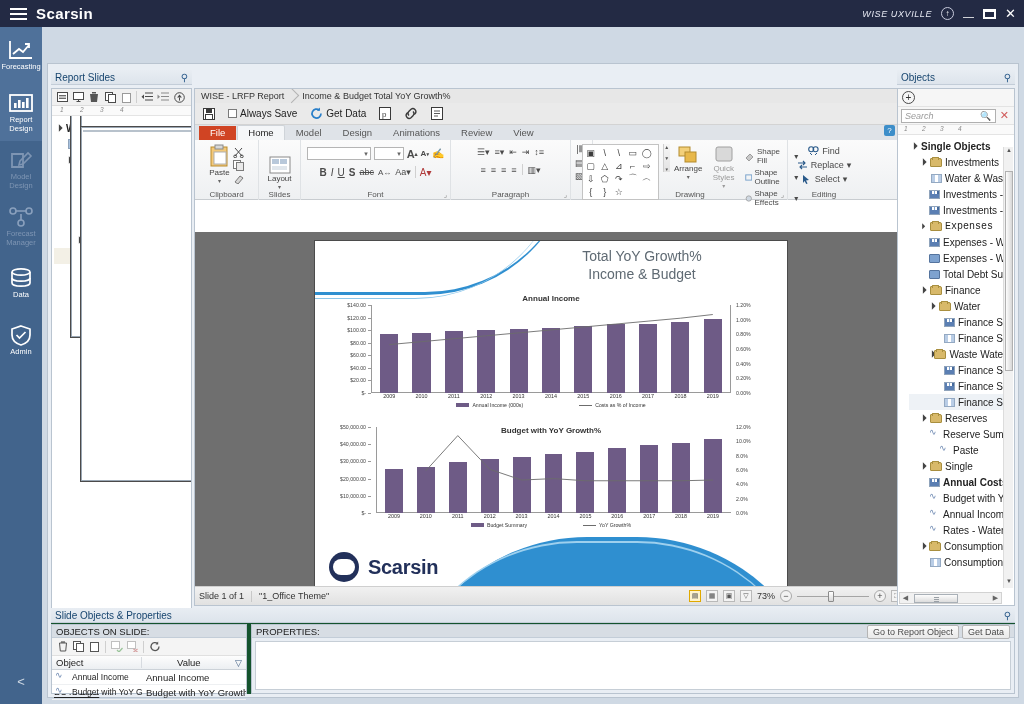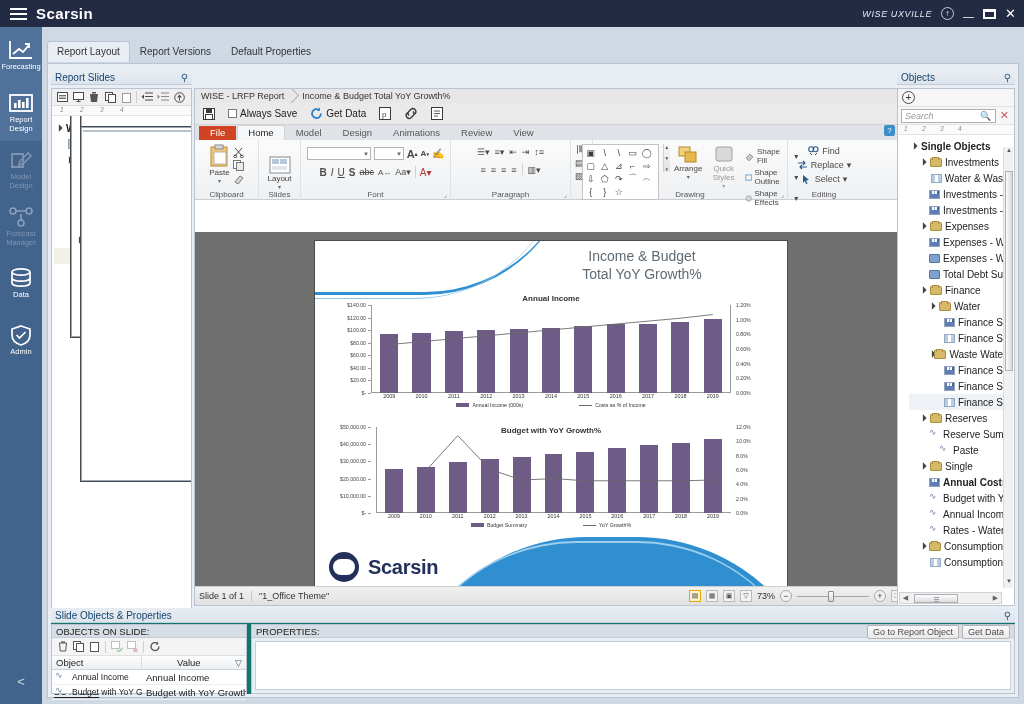--- a/index.html
+++ b/index.html
@@ -254,21 +254,21 @@
                 border:1px solid #d2d2d2; display:flex; align-items:center;}
   .objscroll-h .arw{ width:11px; text-align:center; font-size:7px; color:#666;}
   .objscroll-h .thumb2{ height:9px;width:44px;background:linear-gradient(#fdfdfd,#dcdcdc);
                         border:1px solid #a9b0b7;margin-left:3px;position:relative;}
   .objscroll-h .thumb2:after{content:"";position:absolute;left:19px;top:2px;width:5px;height:5px;
                         background:repeating-linear-gradient(#9aa0a6 0 1px,transparent 1px 2px);}
 
   
   .bottom{
     position:absolute; left:3px; right:3px; bottom:3px; height:86px;
-    background:#0f766e;
+    background:#14532d;
   }
   .bpanels{ position:absolute; left:0; right:0; top:16px; bottom:0; display:flex; gap:4px; }
   .objslide{ width:196px; background:#fff; border:1px solid #b9c4d0; }
   .props{ flex:1; background:#e9eef4; border:1px solid #b9c4d0; position:relative; }
   .bhdr{ height:13px; background:#d7dde4; border-bottom:1px solid #c3cdd8; display:flex; align-items:center;
          padding:0 4px; font-size:9.5px; color:#1a1a1a; }
   .btools{ height:18px; background:#f4f4f4; border-bottom:1px solid #e0e0e0; display:flex; align-items:center;
            gap:1px; padding:0 3px; }
   .bti{ width:15px;height:15px;display:flex;align-items:center;justify-content:center;color:#555;cursor:pointer;font-size:10px;}
   .bti.dis{ color:#bdbdbd; }
@@ -367,25 +367,20 @@
           </svg>
       </span>
       <span class="lbl">Admin</span>
     </div>
     <div class="rail-collapse">&lt;</div>
   </div>
 
   <div class="main">
 
     <div class="topbar">
-      <div class="ttabs">
-        <div class="ttab active">Report Layout</div>
-        <div class="ttab">Report Versions</div>
-        <div class="ttab">Default Properties</div>
-      </div>
     </div>
 
     <div class="workarea">
 
       <div class="ph" style="position:absolute;left:3px;top:6px;width:141px;">
         <span>Report Slides</span>
         <span class="pin">⚲</span>
       </div>
       <div class="slides-panel">
         <div class="tree-toolbar">
@@ -787,22 +782,22 @@
         </div>
 
         <div class="canvaswrap">
           <div class="slide">
             <div class="swoosh-top"></div>
             <div class="swoosh-top2"></div>
             <div class="swoosh-bot"></div>
             <div class="swoosh-bot2"></div>
 
             <div class="slide-title">
+              <div>Total YoY Growth%</div>
               <div>Income &amp; Budget</div>
-              <div>Total YoY Growth%</div>
             </div>
 
             <div class="chartbox" style="left:14px; top:53px; width:444px; height:122px;">
               <div class="chart-title">Annual Income</div>
               <div class="plot" style="height:88px;margin-top:2px;">
                 <div class="yaxis" style="left:0;" id="c1y">
                     <div class="ytick" style="top: 100%;">$-</div>
                     <div class="tickline" style="top: 100%; right: -2px;"></div>
                     <div class="ytick" style="top: 85.7143%;">$20.00</div>
                     <div class="tickline" style="top: 85.7143%; right: -2px;"></div>
@@ -1054,21 +1049,21 @@
             <div class="onode" style="padding-left: 20px;">
               <span class="arrow"></span>
               <span class="ci bar"></span>
               <span class="tlabel">Investments -</span>
             </div>
             <div class="onode" style="padding-left: 20px;">
               <span class="arrow"></span>
               <span class="ci bar"></span>
               <span class="tlabel">Investments -</span>
             </div>
-            <div class="onode" style="padding-left: 11px;">
+            <div class="onode" style="padding-left: 11px; font-family: Liberation Mono, monospace;">
               <span class="arrow open"></span>
               <span class="folder"></span>
               <span class="tlabel">Expenses</span>
             </div>
             <div class="onode" style="padding-left: 20px;">
               <span class="arrow"></span>
               <span class="ci bar"></span>
               <span class="tlabel">Expenses - W</span>
             </div>
             <div class="onode" style="padding-left: 20px;">

